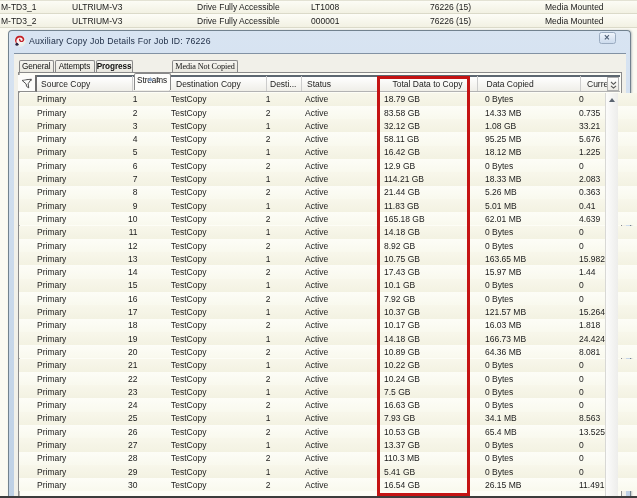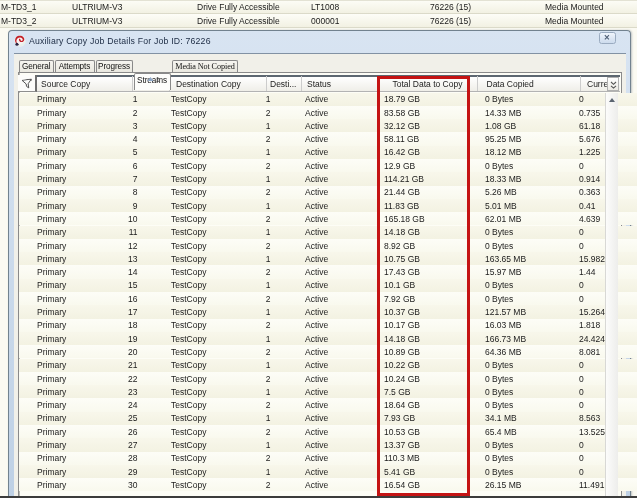--- a/index.html
+++ b/index.html
@@ -103,21 +103,21 @@
   <circle cx="2.9" cy="9.3" r="1.5" fill="#2a2340"></circle>
   <path d="M4.3 10.7 C6.2 11.6 8.7 11.2 10.2 9.6 C11.1 8.7 11.5 7.5 11.5 6.4 L9.9 6.6 C9.1 8.6 7.0 9.8 5.1 9.8 Z" fill="#e7f0ea"></path>
 </svg>
 <div id="title">Auxiliary Copy Job Details For Job ID: 76226</div>
 <div id="closebtn">✕</div>
 
 <div id="content"></div>
 
 <div class="tab" style="left:19px; width:34.5px;">General</div>
 <div class="tab" style="left:54.5px; width:40px;">Attempts</div>
-<div class="tab" style="left:95.5px; width:37px;">Progress</div>
+<div class="tab" style="left:95.5px; width:37px;font-weight:bold;">Progress</div>
 <div class="tab sel" style="left:133.5px; width:37px;">Streams</div>
 <div class="tab" style="left:172px; width:66px;font-family:Liberation Serif, serif;">Media Not Copied</div>
 
 <div id="panel"></div>
 <div class="abs" style="left:19px;top:73px;width:1px;height:425px;background:#b9b9b4;"></div>
 
 <div class="tr odd" style="top:92.5px">
     <span class="c1">Primary</span>
     <span class="c2">1</span>
     <span class="c3">TestCopy</span>
@@ -138,21 +138,21 @@
     <span class="c8">0.735</span>
   </div>
 <div class="tr odd" style="top:119.1px">
     <span class="c1">Primary</span>
     <span class="c2">3</span>
     <span class="c3">TestCopy</span>
     <span class="c4">1</span>
     <span class="c5">Active</span>
     <span class="c6">32.12 GB</span>
     <span class="c7">1.08 GB</span>
-    <span class="c8">61.18</span>
+    <span class="c8">33.21</span>
   </div>
 <div class="tr even" style="top:132.4px">
     <span class="c1">Primary</span>
     <span class="c2">4</span>
     <span class="c3">TestCopy</span>
     <span class="c4">2</span>
     <span class="c5">Active</span>
     <span class="c6">58.11 GB</span>
     <span class="c7">95.25 MB</span>
     <span class="c8">5.676</span>
@@ -178,21 +178,21 @@
     <span class="c8">0</span>
   </div>
 <div class="tr odd" style="top:172.3px">
     <span class="c1">Primary</span>
     <span class="c2">7</span>
     <span class="c3">TestCopy</span>
     <span class="c4">1</span>
     <span class="c5">Active</span>
     <span class="c6">114.21 GB</span>
     <span class="c7">18.33 MB</span>
-    <span class="c8">0.914</span>
+    <span class="c8">2.083</span>
   </div>
 <div class="tr even" style="top:185.6px">
     <span class="c1">Primary</span>
     <span class="c2">8</span>
     <span class="c3">TestCopy</span>
     <span class="c4">2</span>
     <span class="c5">Active</span>
     <span class="c6">21.44 GB</span>
     <span class="c7">5.26 MB</span>
     <span class="c8">0.363</span>
@@ -346,21 +346,21 @@
     <span class="c6">7.5 GB</span>
     <span class="c7">0 Bytes</span>
     <span class="c8">0</span>
   </div>
 <div class="tr even" style="top:398.4px">
     <span class="c1">Primary</span>
     <span class="c2">24</span>
     <span class="c3">TestCopy</span>
     <span class="c4">2</span>
     <span class="c5">Active</span>
-    <span class="c6">18.64 GB</span>
+    <span class="c6">16.63 GB</span>
     <span class="c7">0 Bytes</span>
     <span class="c8">0</span>
   </div>
 <div class="tr odd" style="top:411.7px">
     <span class="c1">Primary</span>
     <span class="c2">25</span>
     <span class="c3">TestCopy</span>
     <span class="c4">1</span>
     <span class="c5">Active</span>
     <span class="c6">7.93 GB</span>

